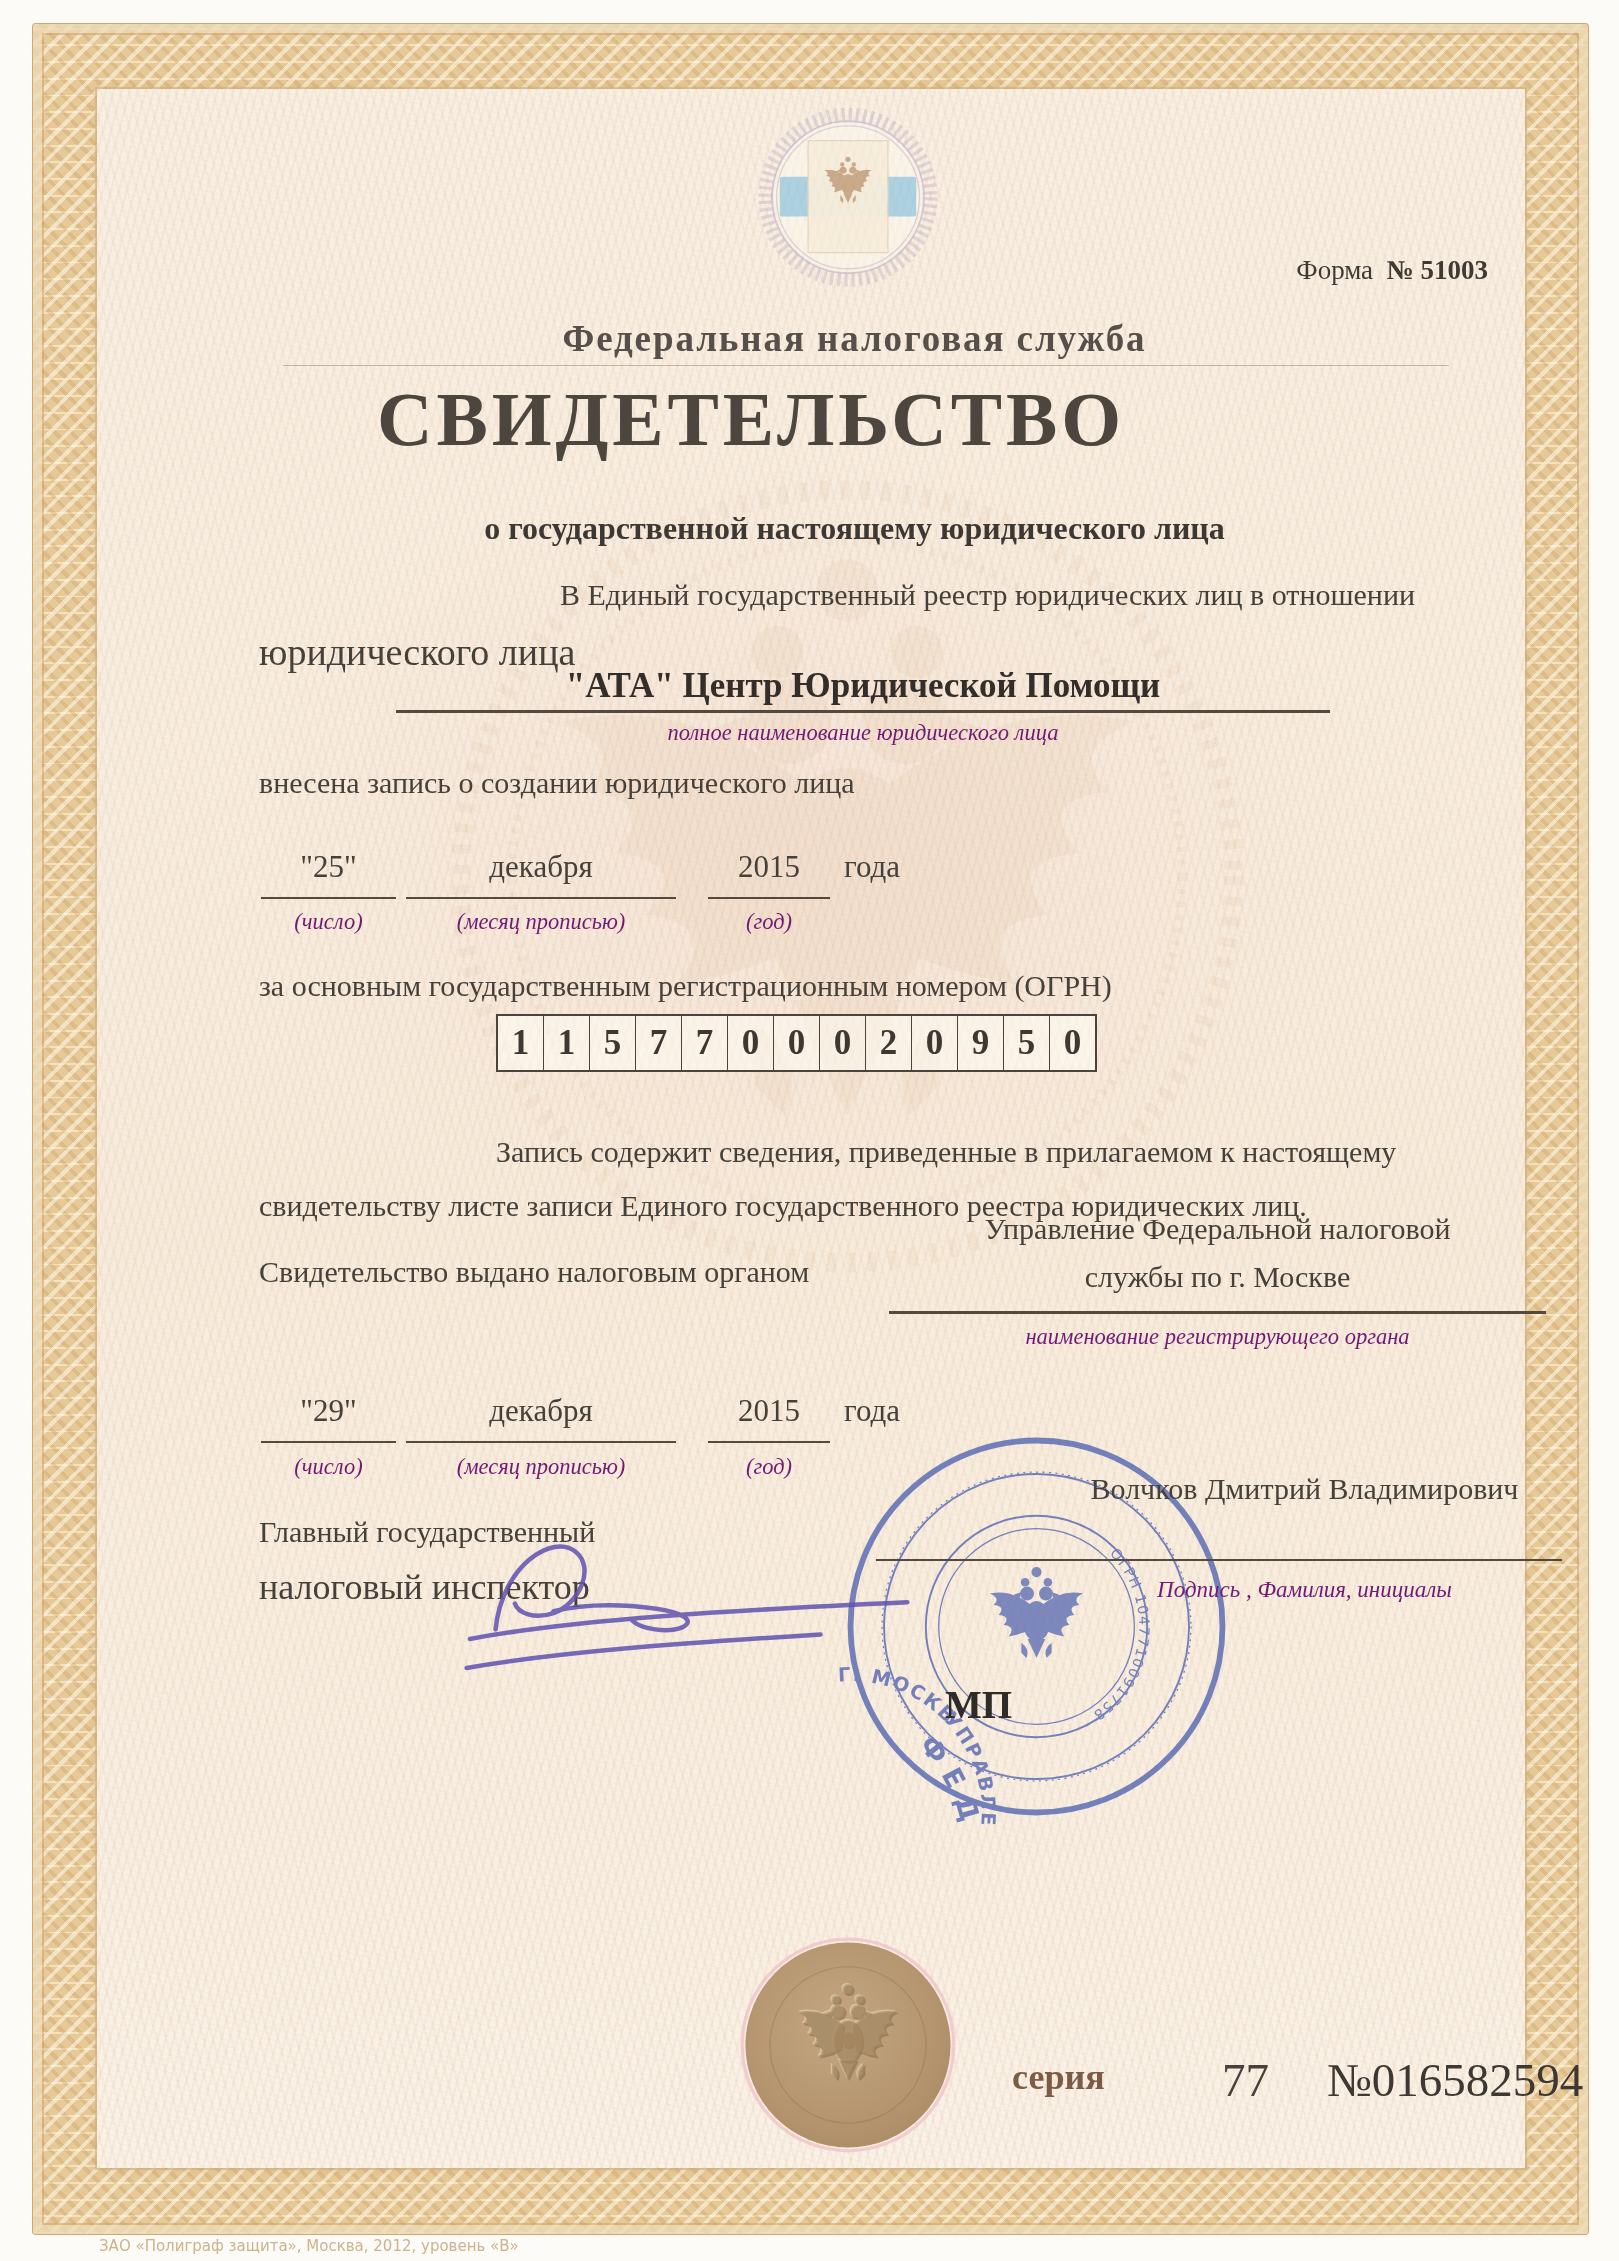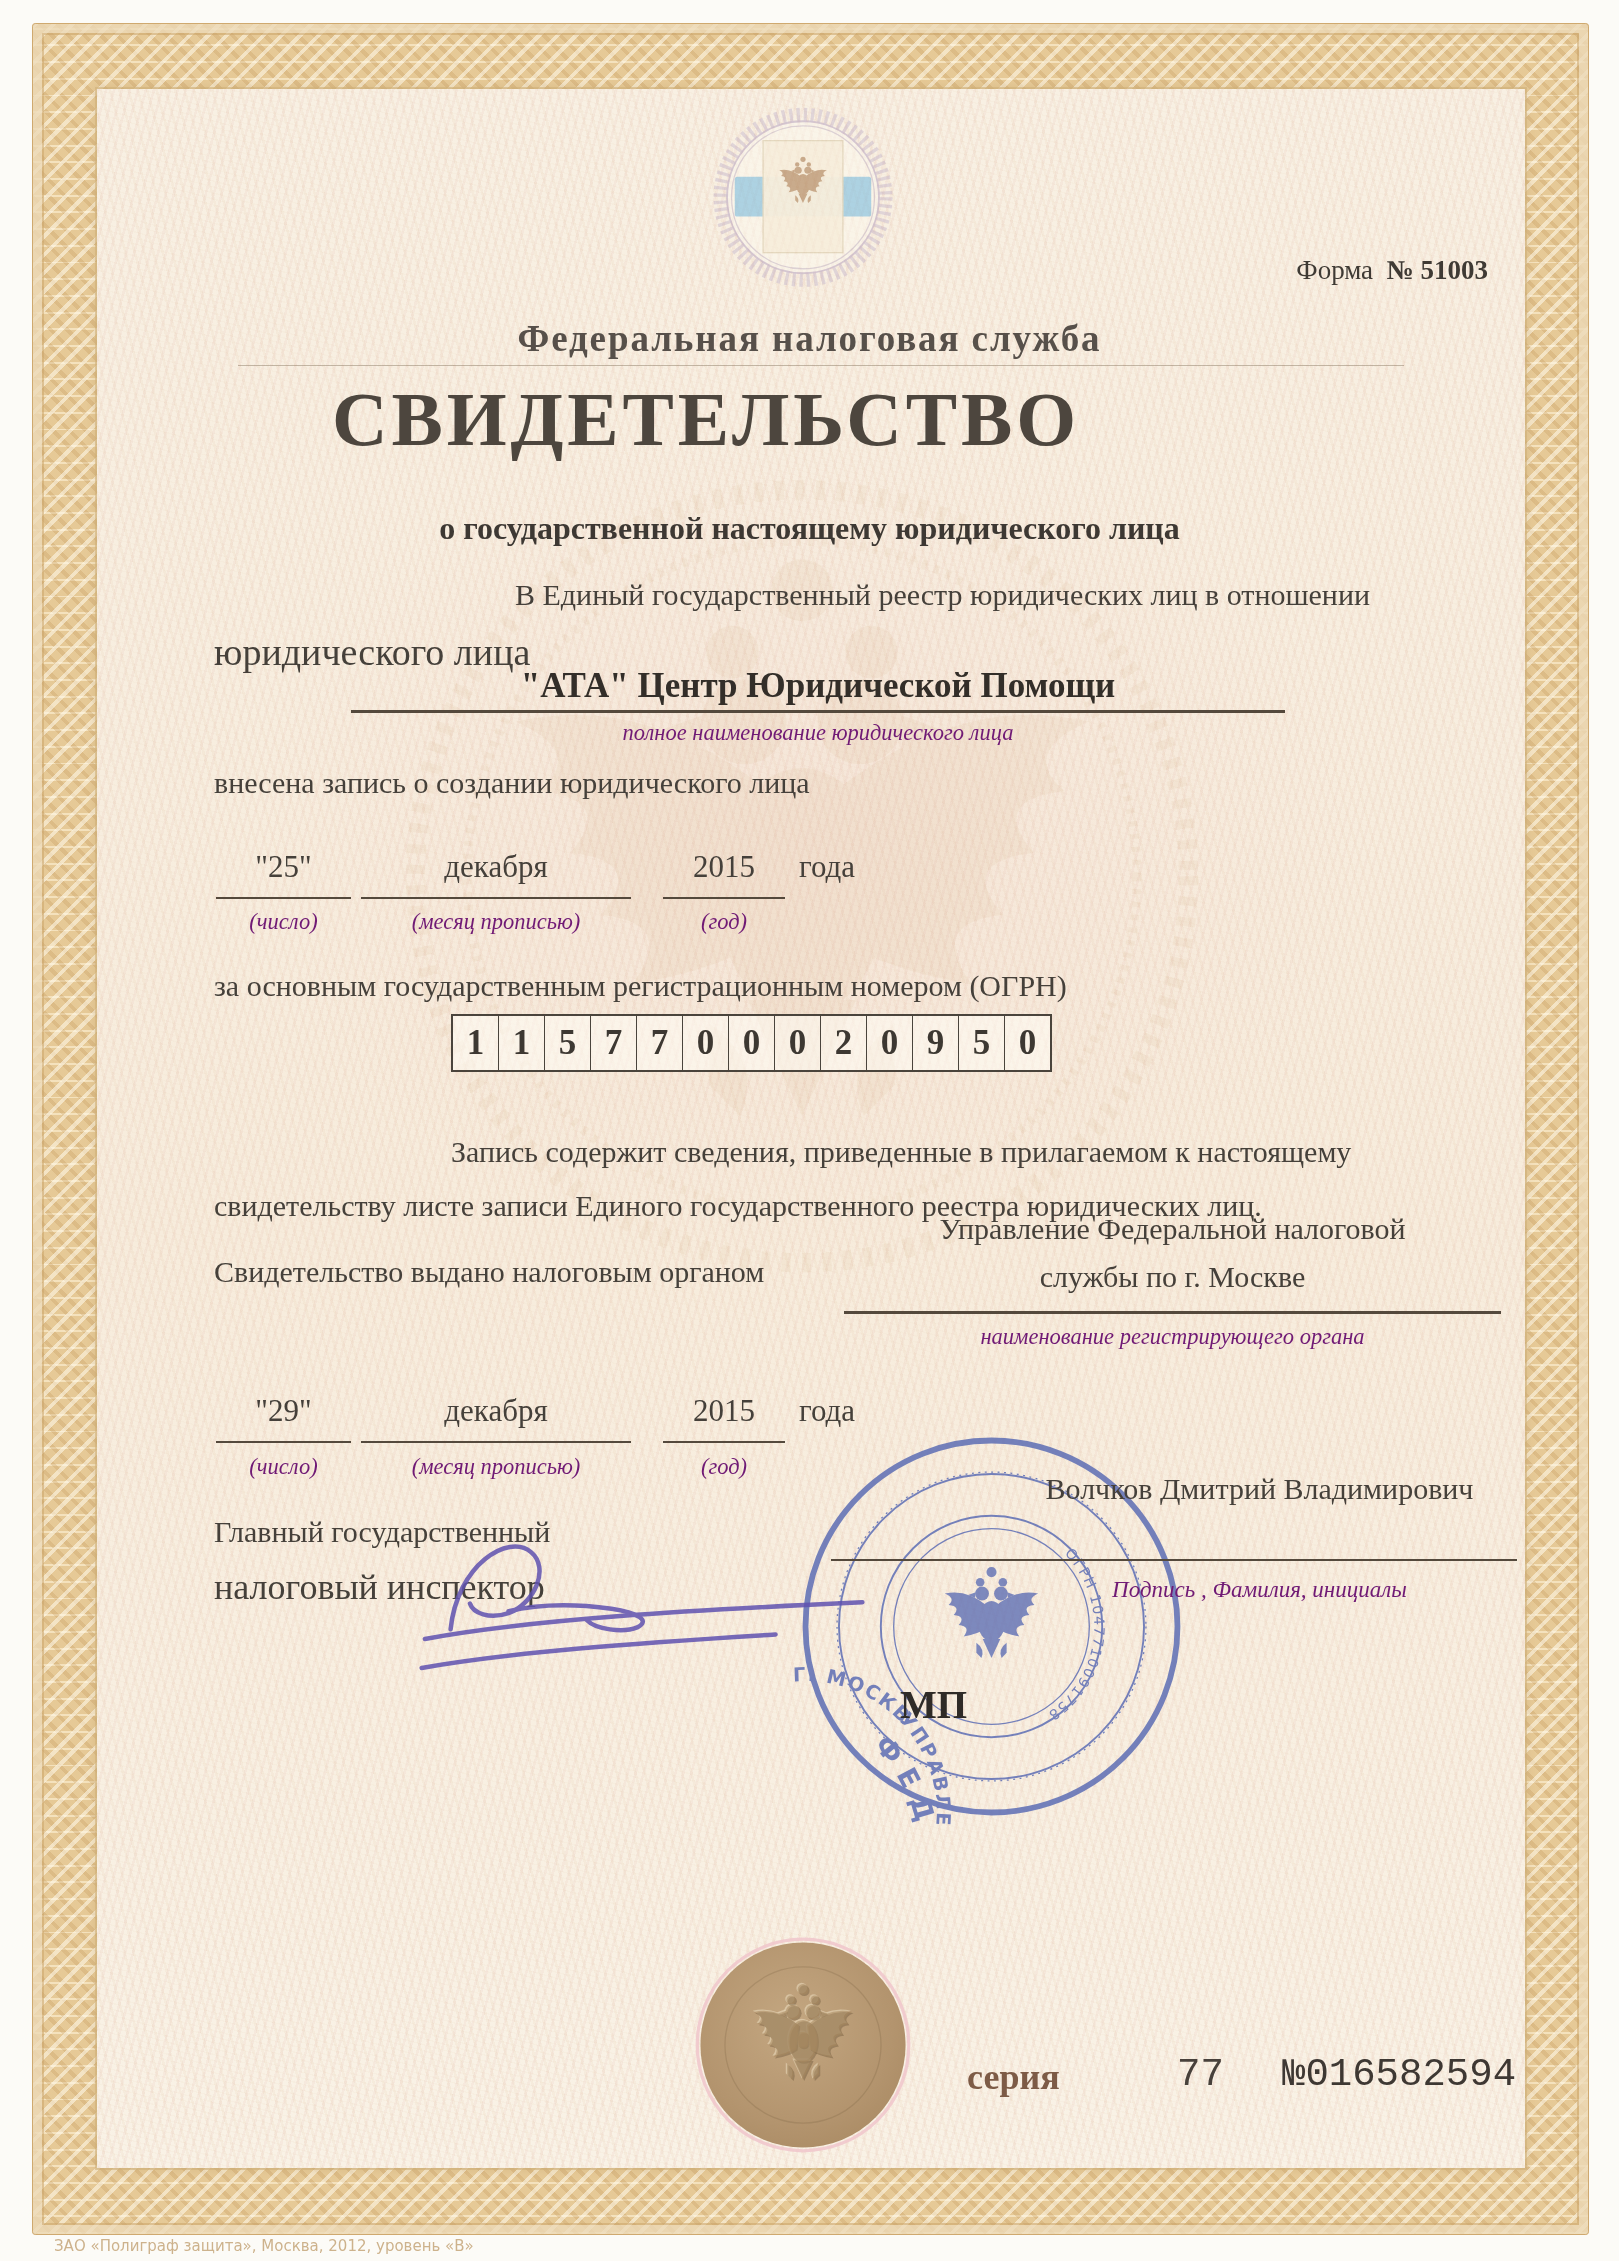--- a/index.html
+++ b/index.html
@@ -26,35 +26,35 @@
   .paper{
     position:absolute;left:97px;top:89px;right:94px;bottom:93px;
     background:
       radial-gradient(ellipse 805px 612px at 50% 36%, rgba(233,186,178,.17), transparent 70%),
       repeating-linear-gradient(105deg, rgba(219,160,150,.10) 0 2.6px, transparent 2.6px 7.7px),
       repeating-linear-gradient(75deg, rgba(228,198,168,.14) 0 2.6px, transparent 2.6px 9px),
       repeating-linear-gradient(15deg, rgba(240,225,205,.22) 0 1.3px, transparent 1.3px 5.8px),
       linear-gradient(180deg,#f8f0e3,#f7ecdc 55%,#f9f2e6);
     box-shadow: 0 0 0 1.9px rgba(208,176,122,.65), 0 0 9px rgba(160,120,70,.25);
   }
-  .content{position:absolute;inset:0;}
+  .content{position:absolute;inset:0;margin-left:45px;}
   .rule{background:rgba(130,112,92,.45);height:1.3px;}
   .uline{background:#54493c;height:1.9px;}
   .txt{white-space:nowrap;}
   .cap{font-style:italic;font-size:22.5px;color:#701a75;}
   .big-title{font-weight:bold;font-size:77px;letter-spacing:3.9px;color:#4d463e;}
   .ogrn-row{display:flex;border:2.6px solid #4a443c;background:rgba(255,253,246,.55);}
   .ogrn-cell{
     width:45px;height:54px;border-right:1.9px solid #4a443c;
     display:flex;align-items:center;justify-content:center;
     font-weight:bold;font-size:35px;color:#3d3832;
   }
   .ogrn-cell:last-child{border-right:none;}
   .seriya{font-weight:bold;font-size:36px;color:#7d5b46;}
-  .sernum{font-family:Liberation Mono, monospace;font-size:39px;color:#3e3833;}
+  .sernum{font-family:Liberation Serif, serif;font-size:47px;color:#3e3833;}
   .footnote{font-family:"DejaVu Sans", sans-serif;font-size:15px;color:#cdb28c;}
   svg text{font-family:"DejaVu Sans", sans-serif;}
 </style>
 </head>
 <body>
 
 <svg width="0" height="0" style="position:absolute" aria-hidden="true">
   <symbol id="eagle" viewBox="0 0 100 100">
     <circle cx="50" cy="13" r="4"></circle>
     <circle cx="41" cy="21" r="3.4"></circle>

